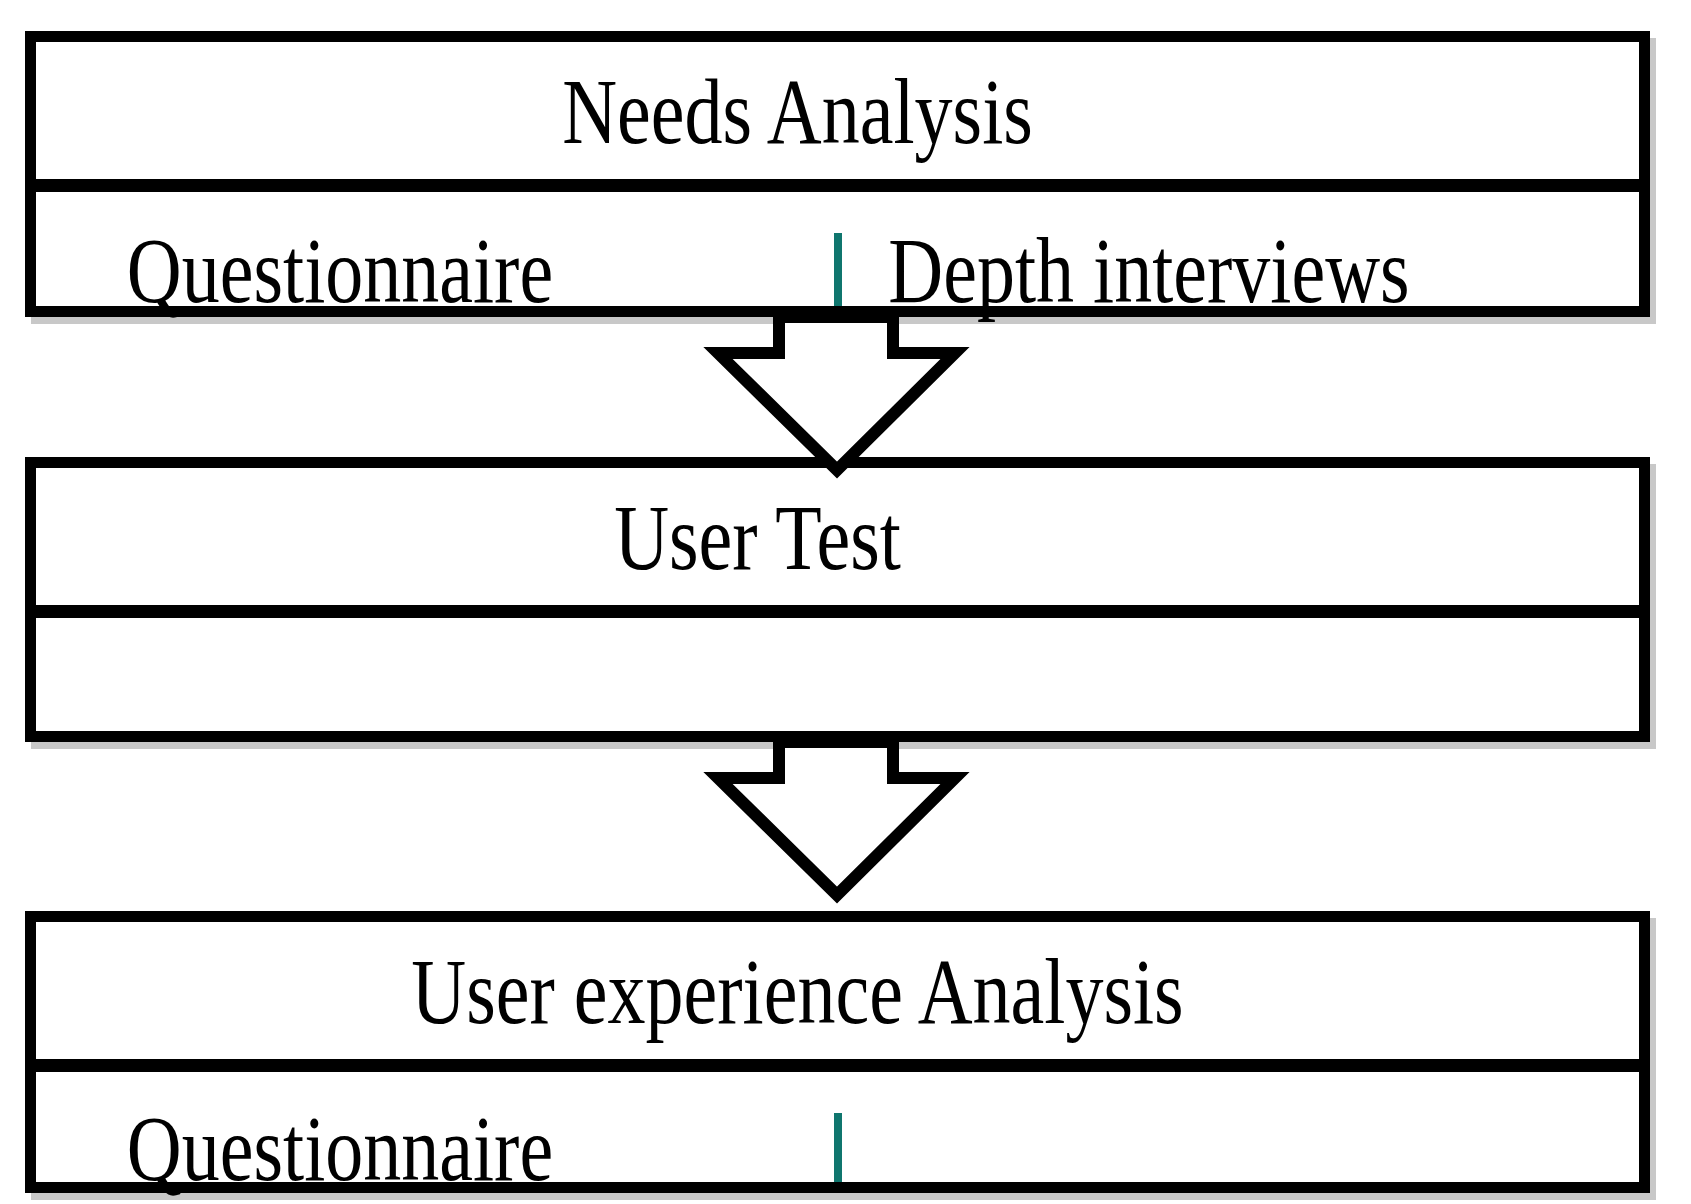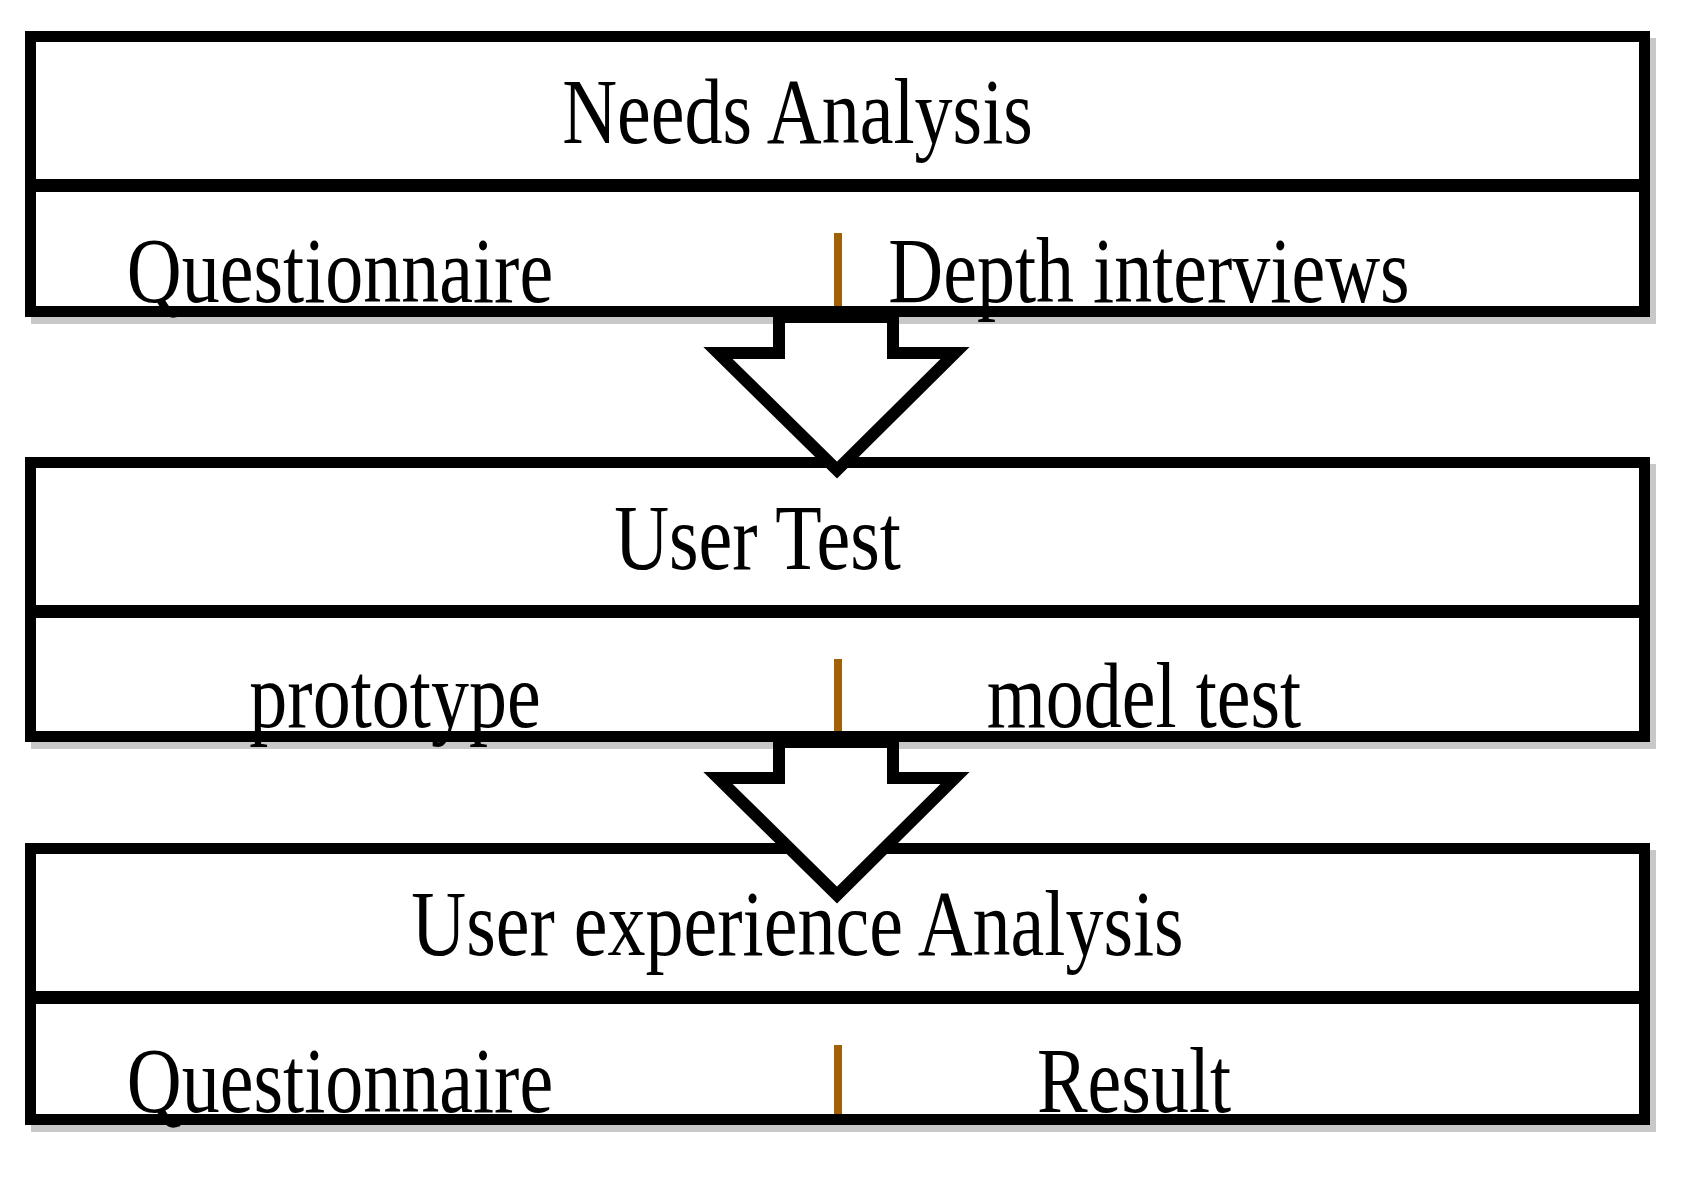--- a/index.html
+++ b/index.html
@@ -18,21 +18,21 @@
     box-sizing:border-box;
     border:11px solid #000;
     background:#ffffff;
     box-shadow:6px 7px 0 #c8c8c8;
     display:flex;
     flex-direction:column;
     gap:41px;
   }
   #section-1{top:31px;height:286px;}
   #section-2{top:457px;height:285px;justify-content:space-between;}
-  #section-3{top:843px;height:282px;}
+  #section-3{top:911px;height:282px;}
   .sec-header{
     height:150px;
     box-sizing:border-box;
     border-bottom:13px solid #000;
     display:flex;
     align-items:center;
     justify-content:center;
   }
   .sec-row{
     flex:1;
@@ -41,21 +41,21 @@
   }
   .cell{
     display:flex;
     align-items:center;
     justify-content:center;
     min-width:0;
   }
   .cell-left{
     width:806px;
     box-sizing:border-box;
-    border-right:8px solid #a16207;
+    border-right:8px solid #0f766e;
   }
   .cell-right{flex:1;padding-left:37px;}
   .txt{
     font-size:76px;
     line-height:1;
     color:#000;
     white-space:nowrap;
     transform:translateX(var(--dx,0px)) scaleY(1.22);
   }
   .o-na{--dx:-40px;}
@@ -98,40 +98,29 @@
       <div class="cell cell-right">
         <span class="txt o-di">Depth interviews</span>
       </div>
     </div>
   </div>
 
   <div class="section" id="section-2">
     <div class="sec-header">
       <span class="txt o-ut">User Test</span>
     </div>
-    <div class="sec-row">
-      <div class="cell cell-left">
-        <span class="txt o-pt">prototype</span>
-      </div>
-      <div class="cell cell-right">
-        <span class="txt o-mt">model test</span>
-      </div>
-    </div>
   </div>
 
   <div class="section" id="section-3">
     <div class="sec-header">
       <span class="txt o-ua">User experience Analysis</span>
     </div>
     <div class="sec-row">
       <div class="cell cell-left">
         <span class="txt o-q">Questionnaire</span>
-      </div>
-      <div class="cell cell-right">
-        <span class="txt o-rs">Result</span>
       </div>
     </div>
   </div>
 
   <svg class="arrow" id="arrow-1" viewBox="705 311 262 178" xmlns="http://www.w3.org/2000/svg" aria-hidden="true">
     <polygon points="779,317 779,353 718,353 837,470 955,353 893,353 893,317"></polygon>
   </svg>
 
   <svg class="arrow" id="arrow-2" viewBox="705 736 262 178" xmlns="http://www.w3.org/2000/svg" aria-hidden="true">
     <polygon points="779,742 779,778 718,778 837,895 955,778 893,778 893,742"></polygon>

